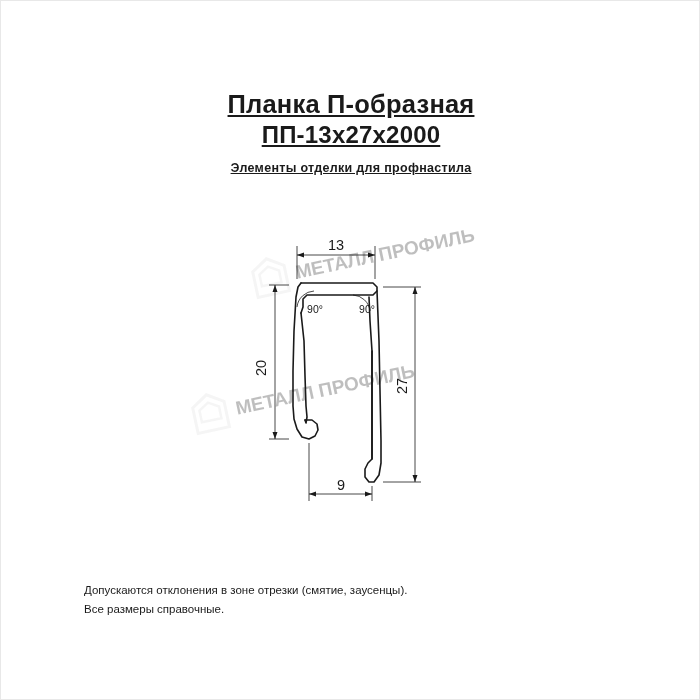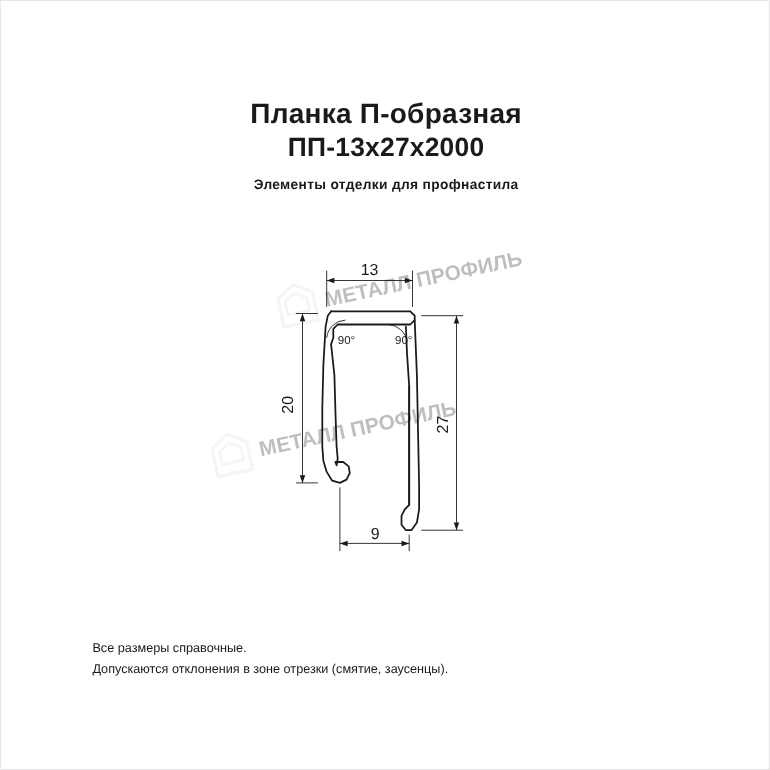--- a/index.html
+++ b/index.html
@@ -22,20 +22,21 @@
     height: 700px;
     box-sizing: border-box;
     border: 1px solid #e8e8e8;
   }
   .title-block {
     position: absolute;
     left: 0;
     top: 88px;
     width: 700px;
     text-align: center;
+    text-decoration: underline;
   }
   .title-line1 {
     font-size: 25.5px;
     font-weight: bold;
     letter-spacing: 0.2px;
     line-height: 30px;
   }
   .title-line2 {
     font-size: 24px;
     font-weight: bold;
@@ -207,17 +208,17 @@
 
       <g stroke="#1a1a1a" stroke-width="0.8" fill="none">
         <path d="M352 94 A 18 18 0 0 1 369 110"></path>
       </g>
       <text x="366" y="112" text-anchor="middle" font-size="10.5">90°</text>
 
     </svg>
   </div>
 
   <div class="notes">
+    <div>Допускаются отклонения в зоне отрезки (смятие, заусенцы).</div>
     <div>Все размеры справочные.</div>
-    <div>Допускаются отклонения в зоне отрезки (смятие, заусенцы).</div>
   </div>
 
 </div>
 
 </body></html>

